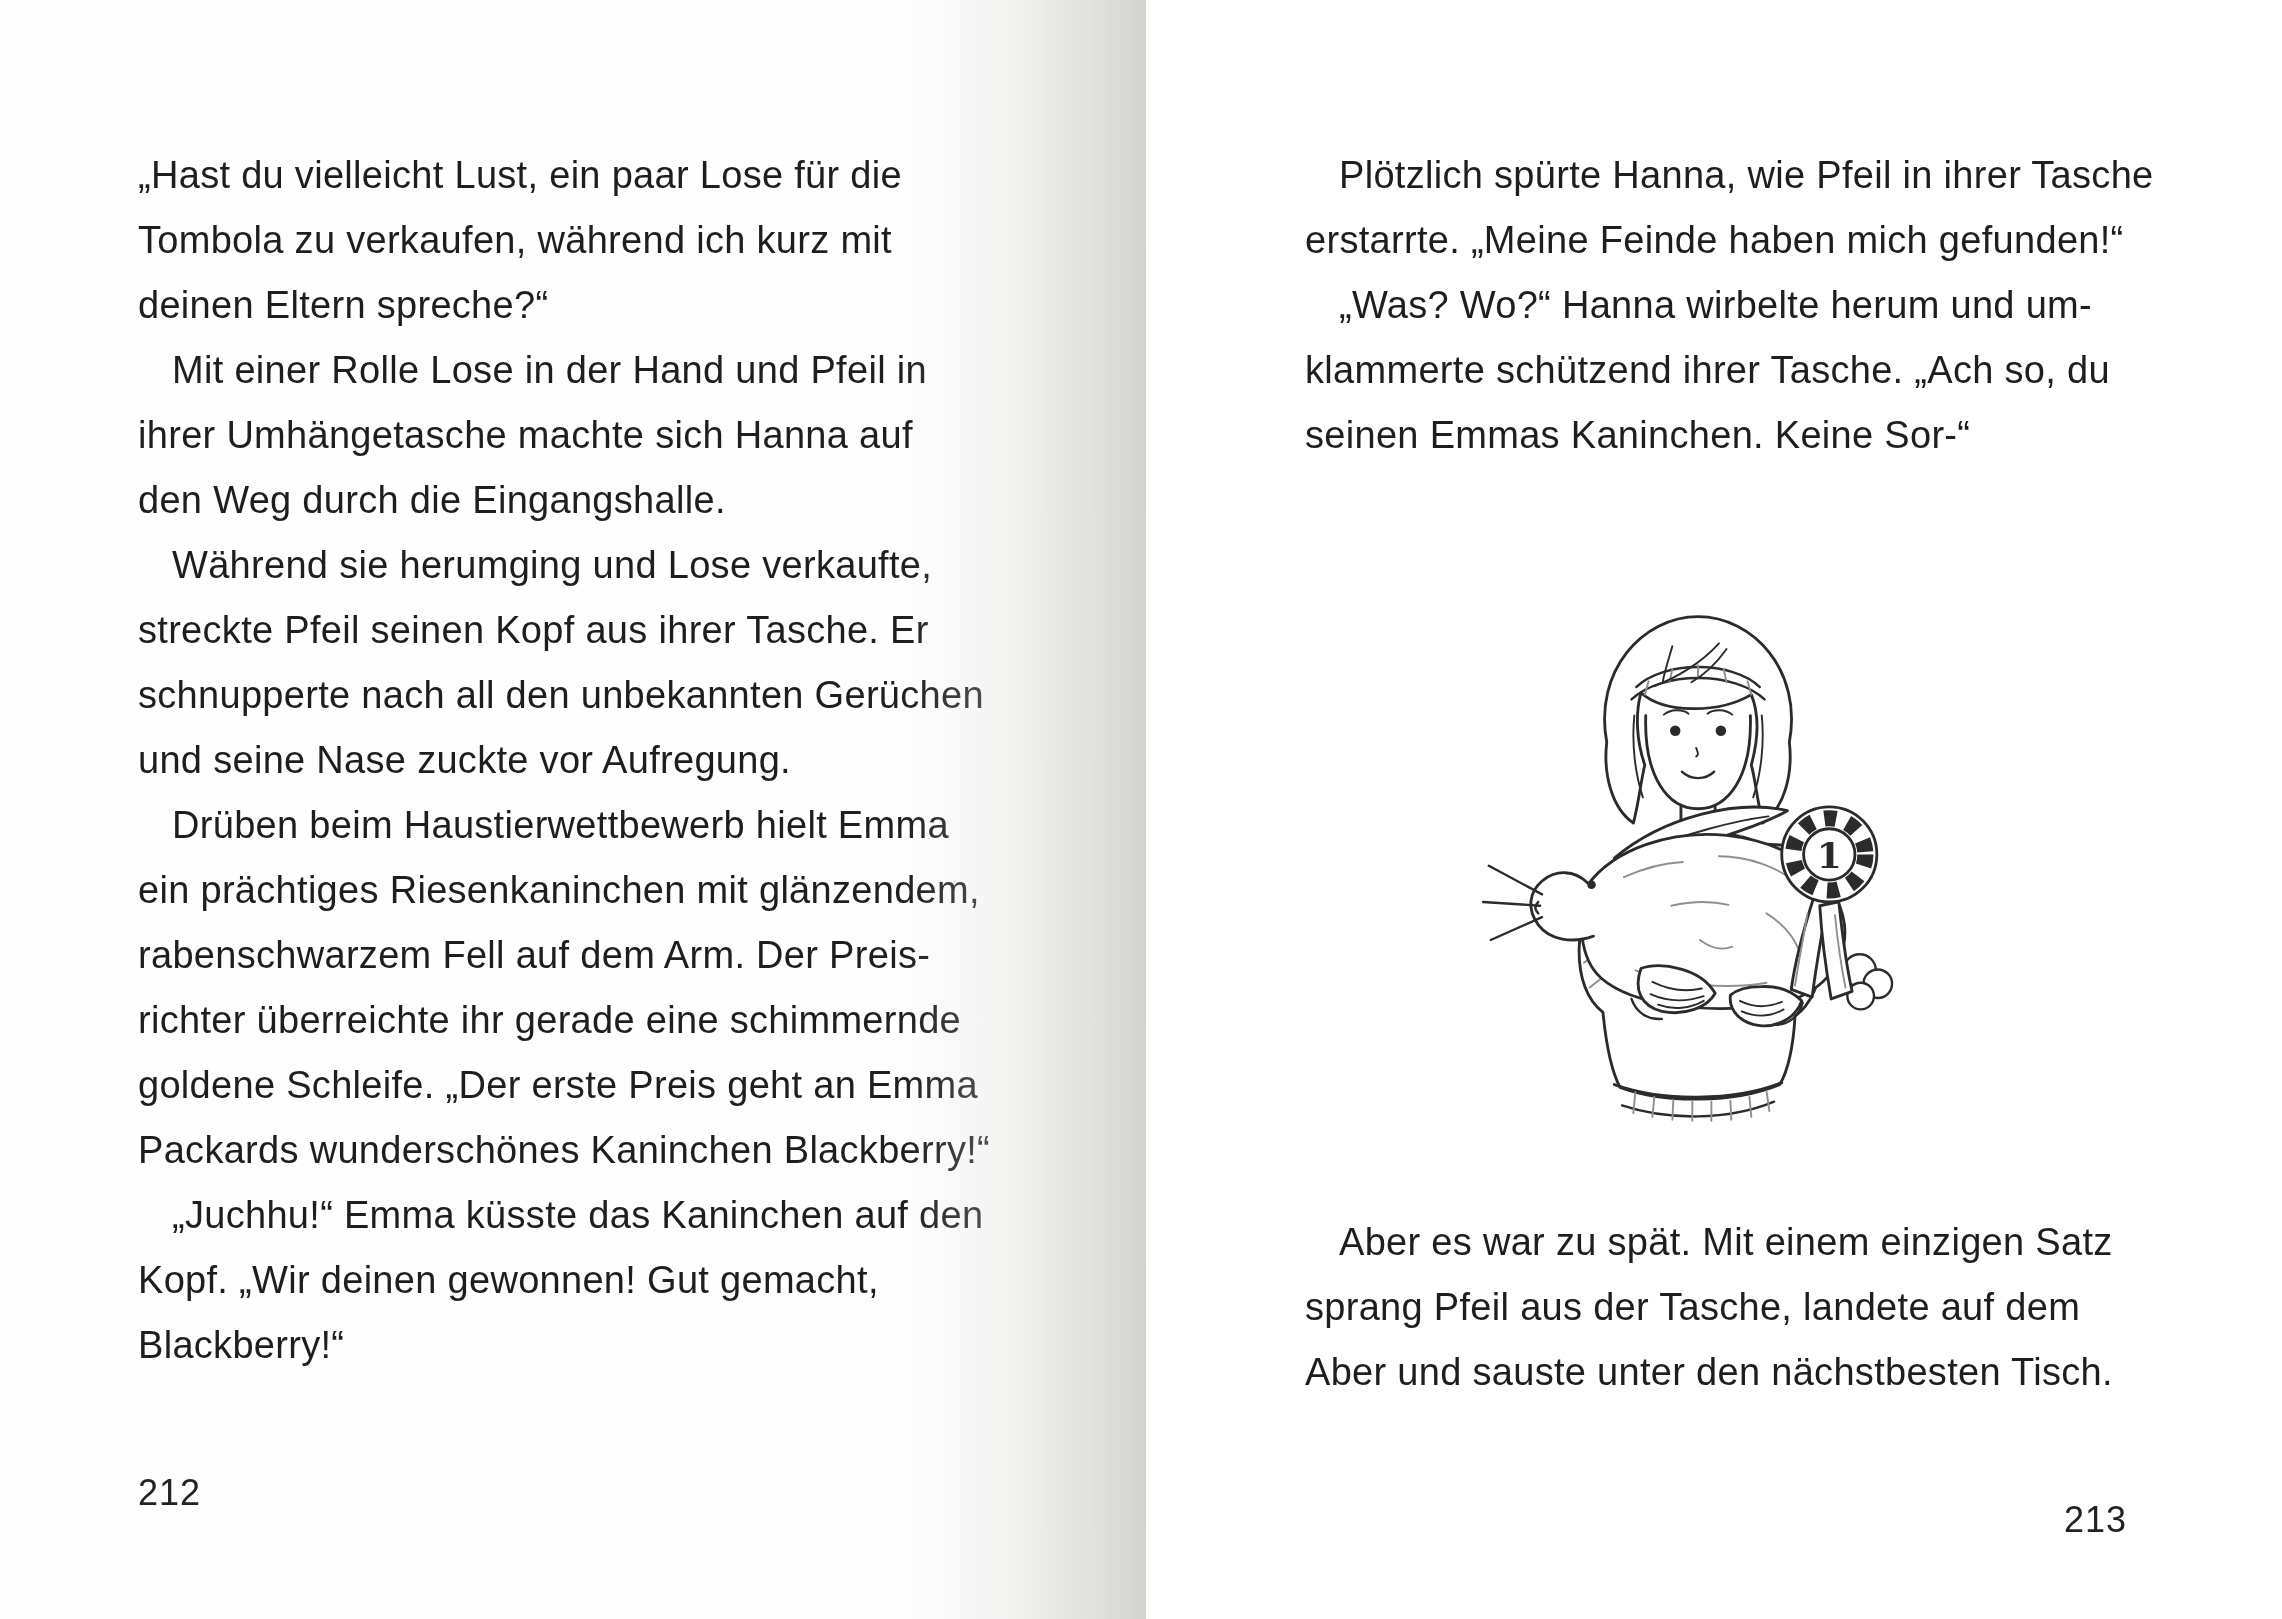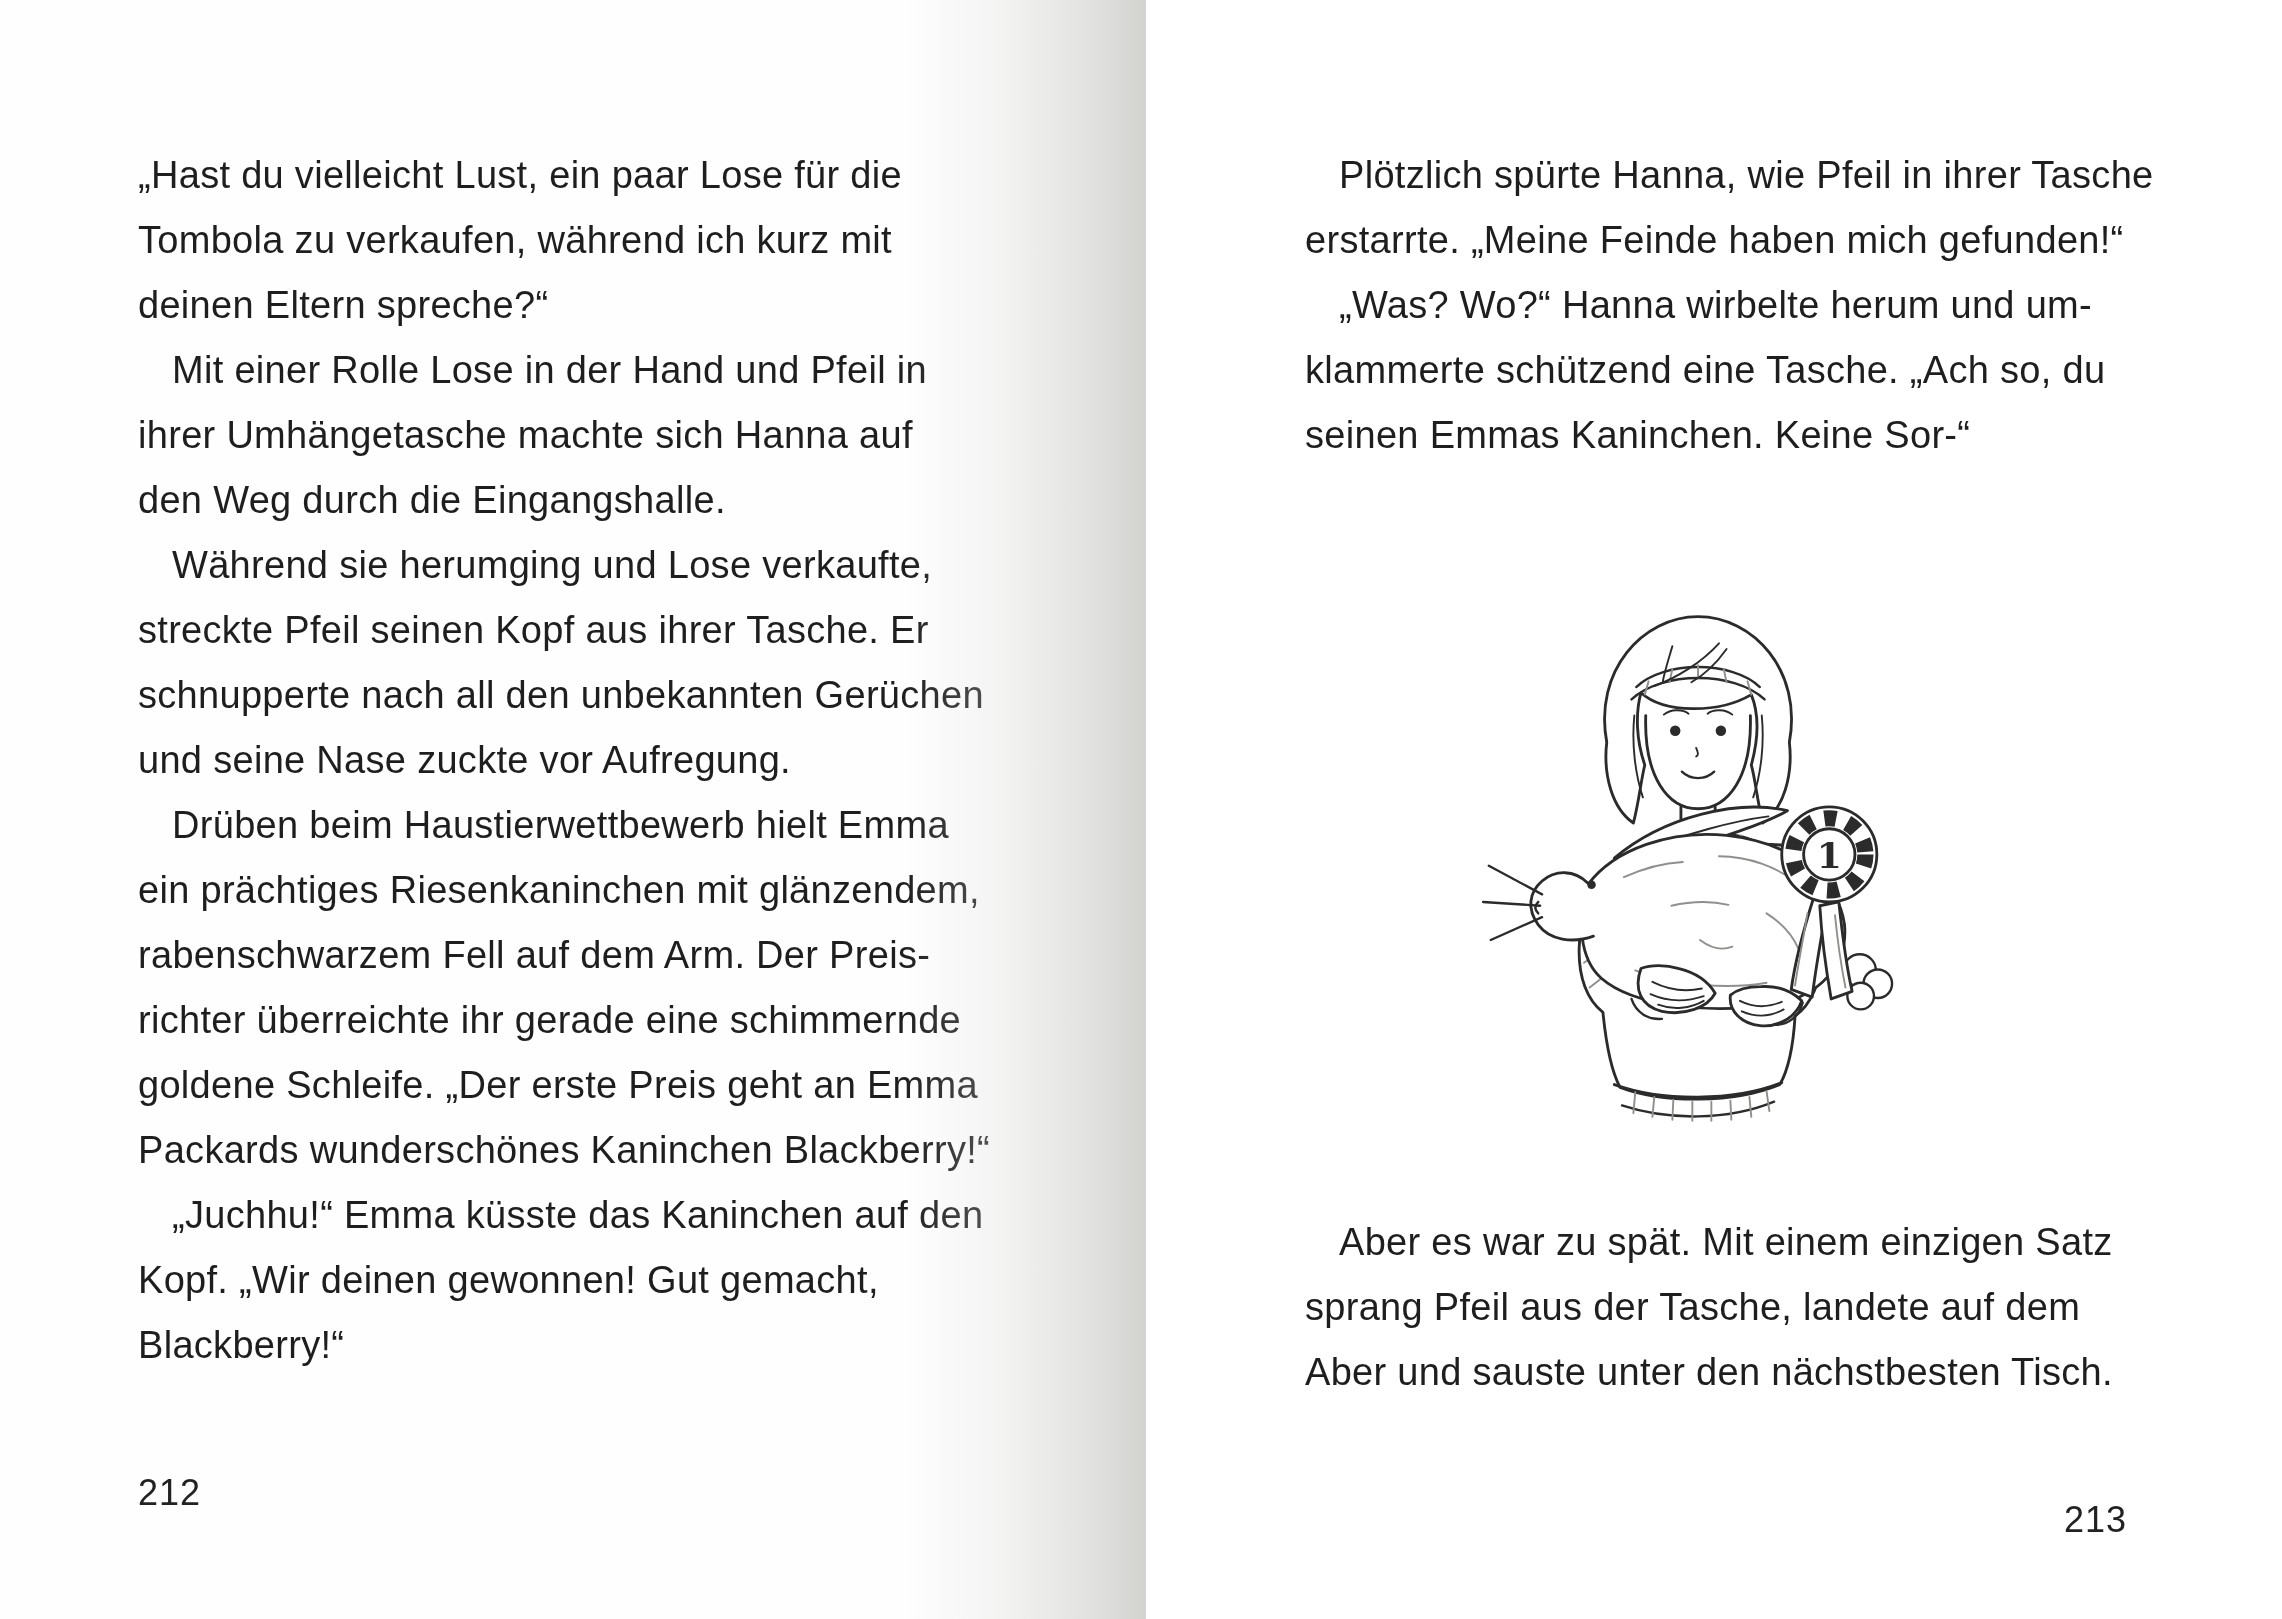--- a/index.html
+++ b/index.html
@@ -72,21 +72,21 @@
       <div class="line">Blackberry!“</div>
     </div>
     <div class="page-number pn-left">212</div>
   </div>
 
   <div class="page page-right">
     <div class="text-block tb-right-top">
       <div class="line indent">Plötzlich spürte Hanna, wie Pfeil in ihrer Tasche</div>
       <div class="line">erstarrte. „Meine Feinde haben mich gefunden!“</div>
       <div class="line indent">„Was? Wo?“ Hanna wirbelte herum und um-</div>
-      <div class="line">klammerte schützend eine Tasche. „Ach so, du</div>
+      <div class="line">klammerte schützend ihrer Tasche. „Ach so, du</div>
       <div class="line">seinen Emmas Kaninchen. Keine Sor-“</div>
     </div>
 
     <figure class="illustration">
       <svg viewBox="0 0 458 592" xmlns="http://www.w3.org/2000/svg">
 
         <path class="inkfill" stroke-width="3" d="M150,300 C120,315 104,352 103,396 C102,428 112,452 128,464
              C132,505 138,528 146,543 C192,560 266,560 314,540
              C322,526 328,502 330,468 C346,457 358,432 360,398
              C361,352 345,317 310,300 C300,292 292,287 286,284

